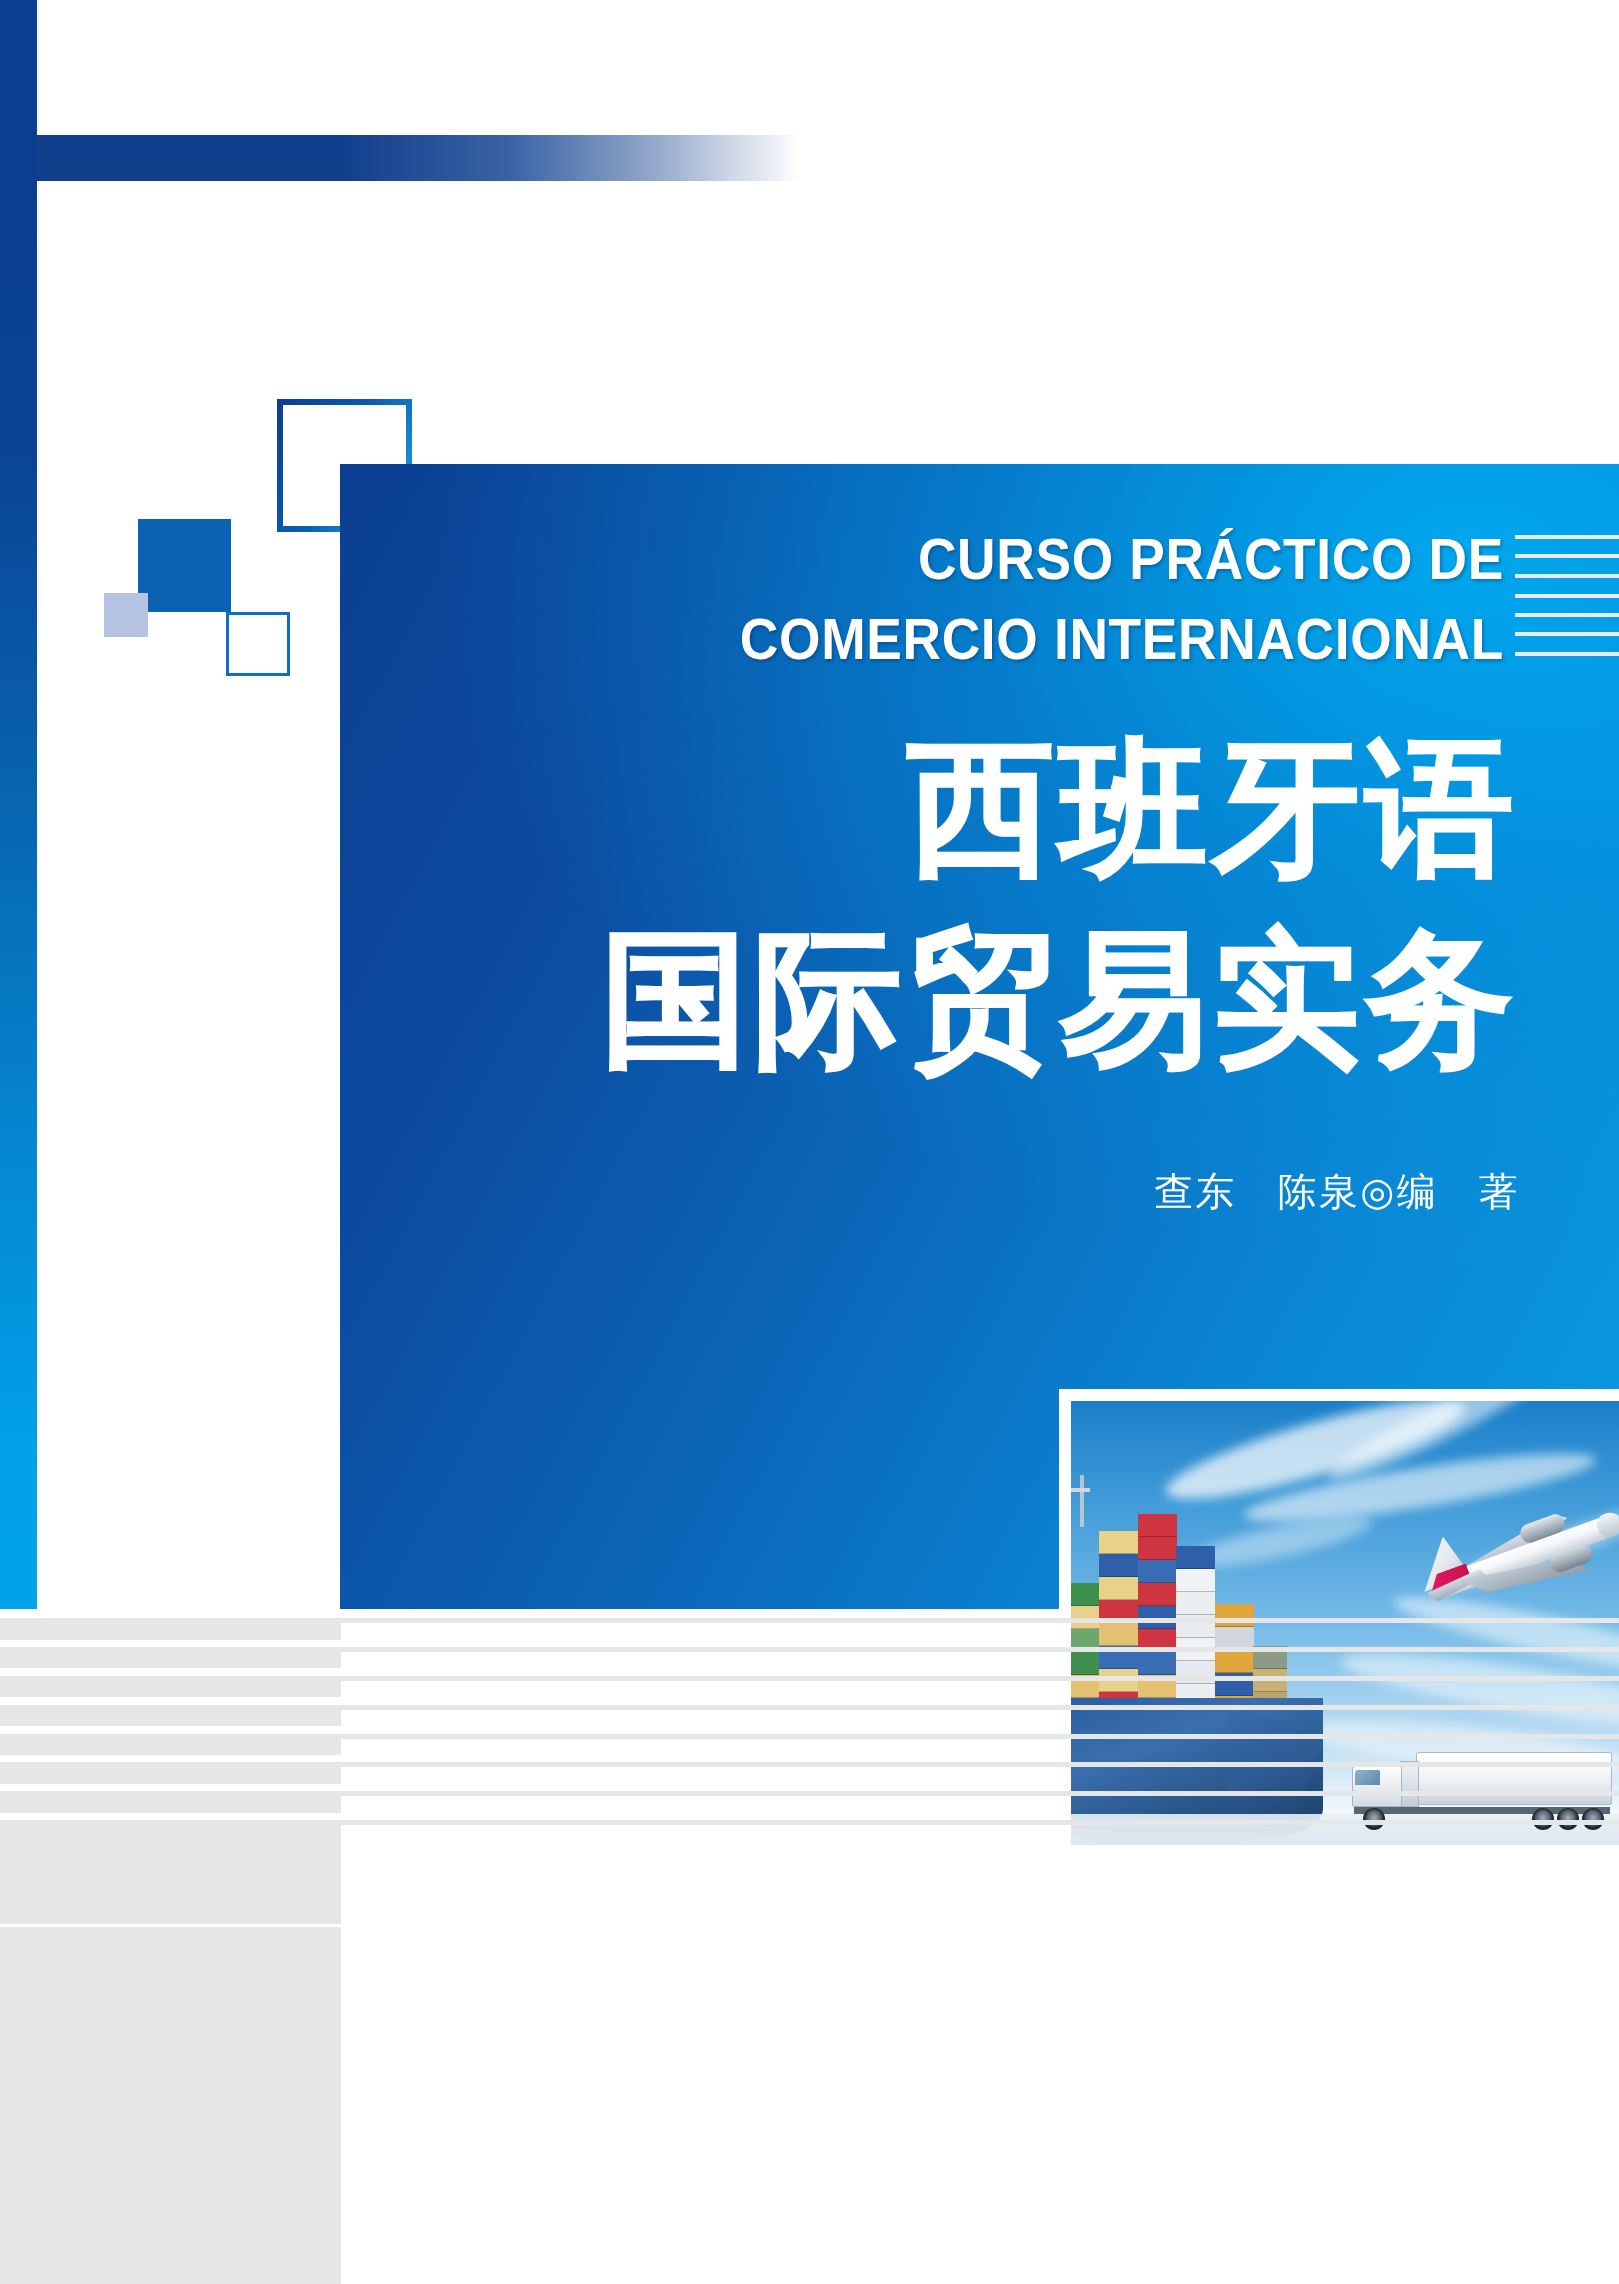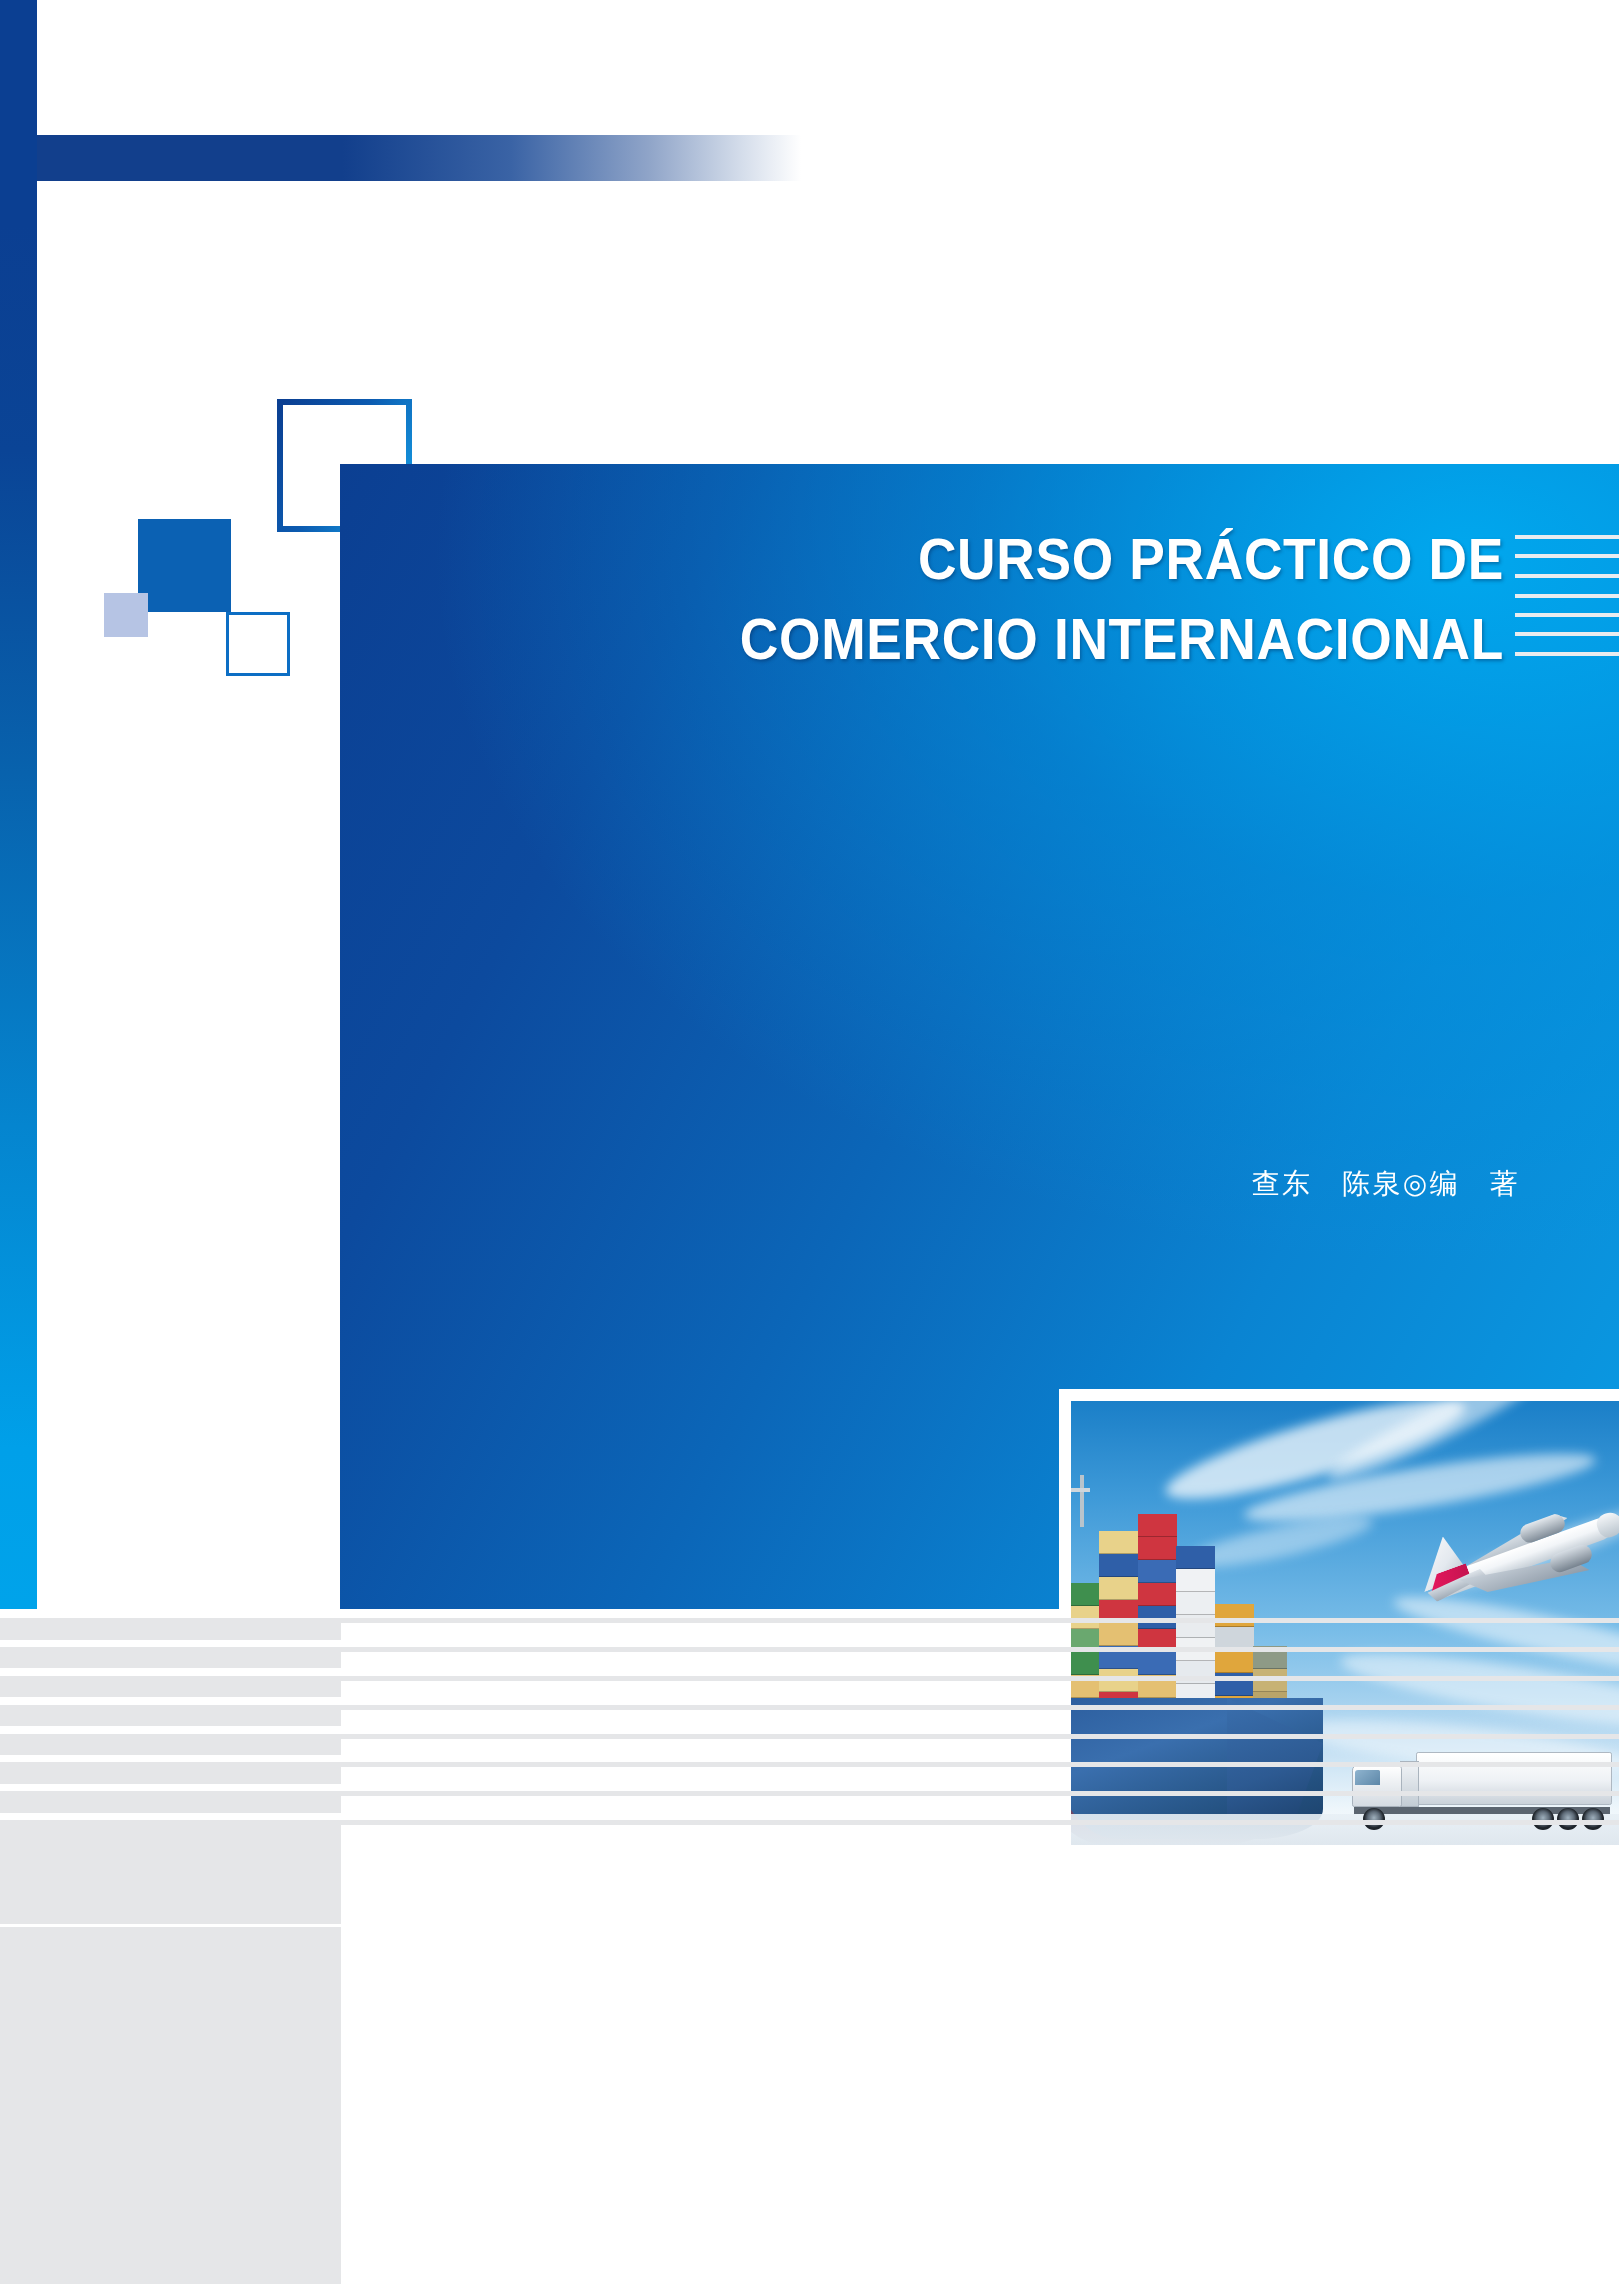--- a/index.html
+++ b/index.html
@@ -118,21 +118,21 @@
     white-space:pre-line;
     -webkit-text-stroke:2.2px #ffffff;
   }
 
   
   .author {
     position:absolute; left:667px; top:1165px;
     width:853px;
     text-align:right;
     color:#ffffff;
-    font-size:28px;
+    font-size:39px;
     font-weight:400;
     letter-spacing:2.2px;
     font-family:"DejaVu Sans","Liberation Sans",sans-serif;
   }
 
   
   .photo-frame {
     position:absolute; left:1059px; top:1389px;
     width:561px; height:468px;
     background:#ffffff;
@@ -359,20 +359,22 @@
   <div class="deco-lines">
     <i style="top:0px"></i>
     <i style="top:19px"></i>
     <i style="top:39px"></i>
     <i style="top:59px"></i>
     <i style="top:78px"></i>
     <i style="top:97px"></i>
     <i style="top:117px"></i>
   </div>
 
+  <div class="cn-title">西班牙语
+国际贸易实务</div>
 
   <div class="author">查东　陈泉◎编　著</div>
 
   <div class="photo-frame">
     <div class="photo">
 
       <div class="cloud c1"></div>
       <div class="cloud c3"></div>
       <div class="cloud c2"></div>
       <div class="cloud c7"></div>

